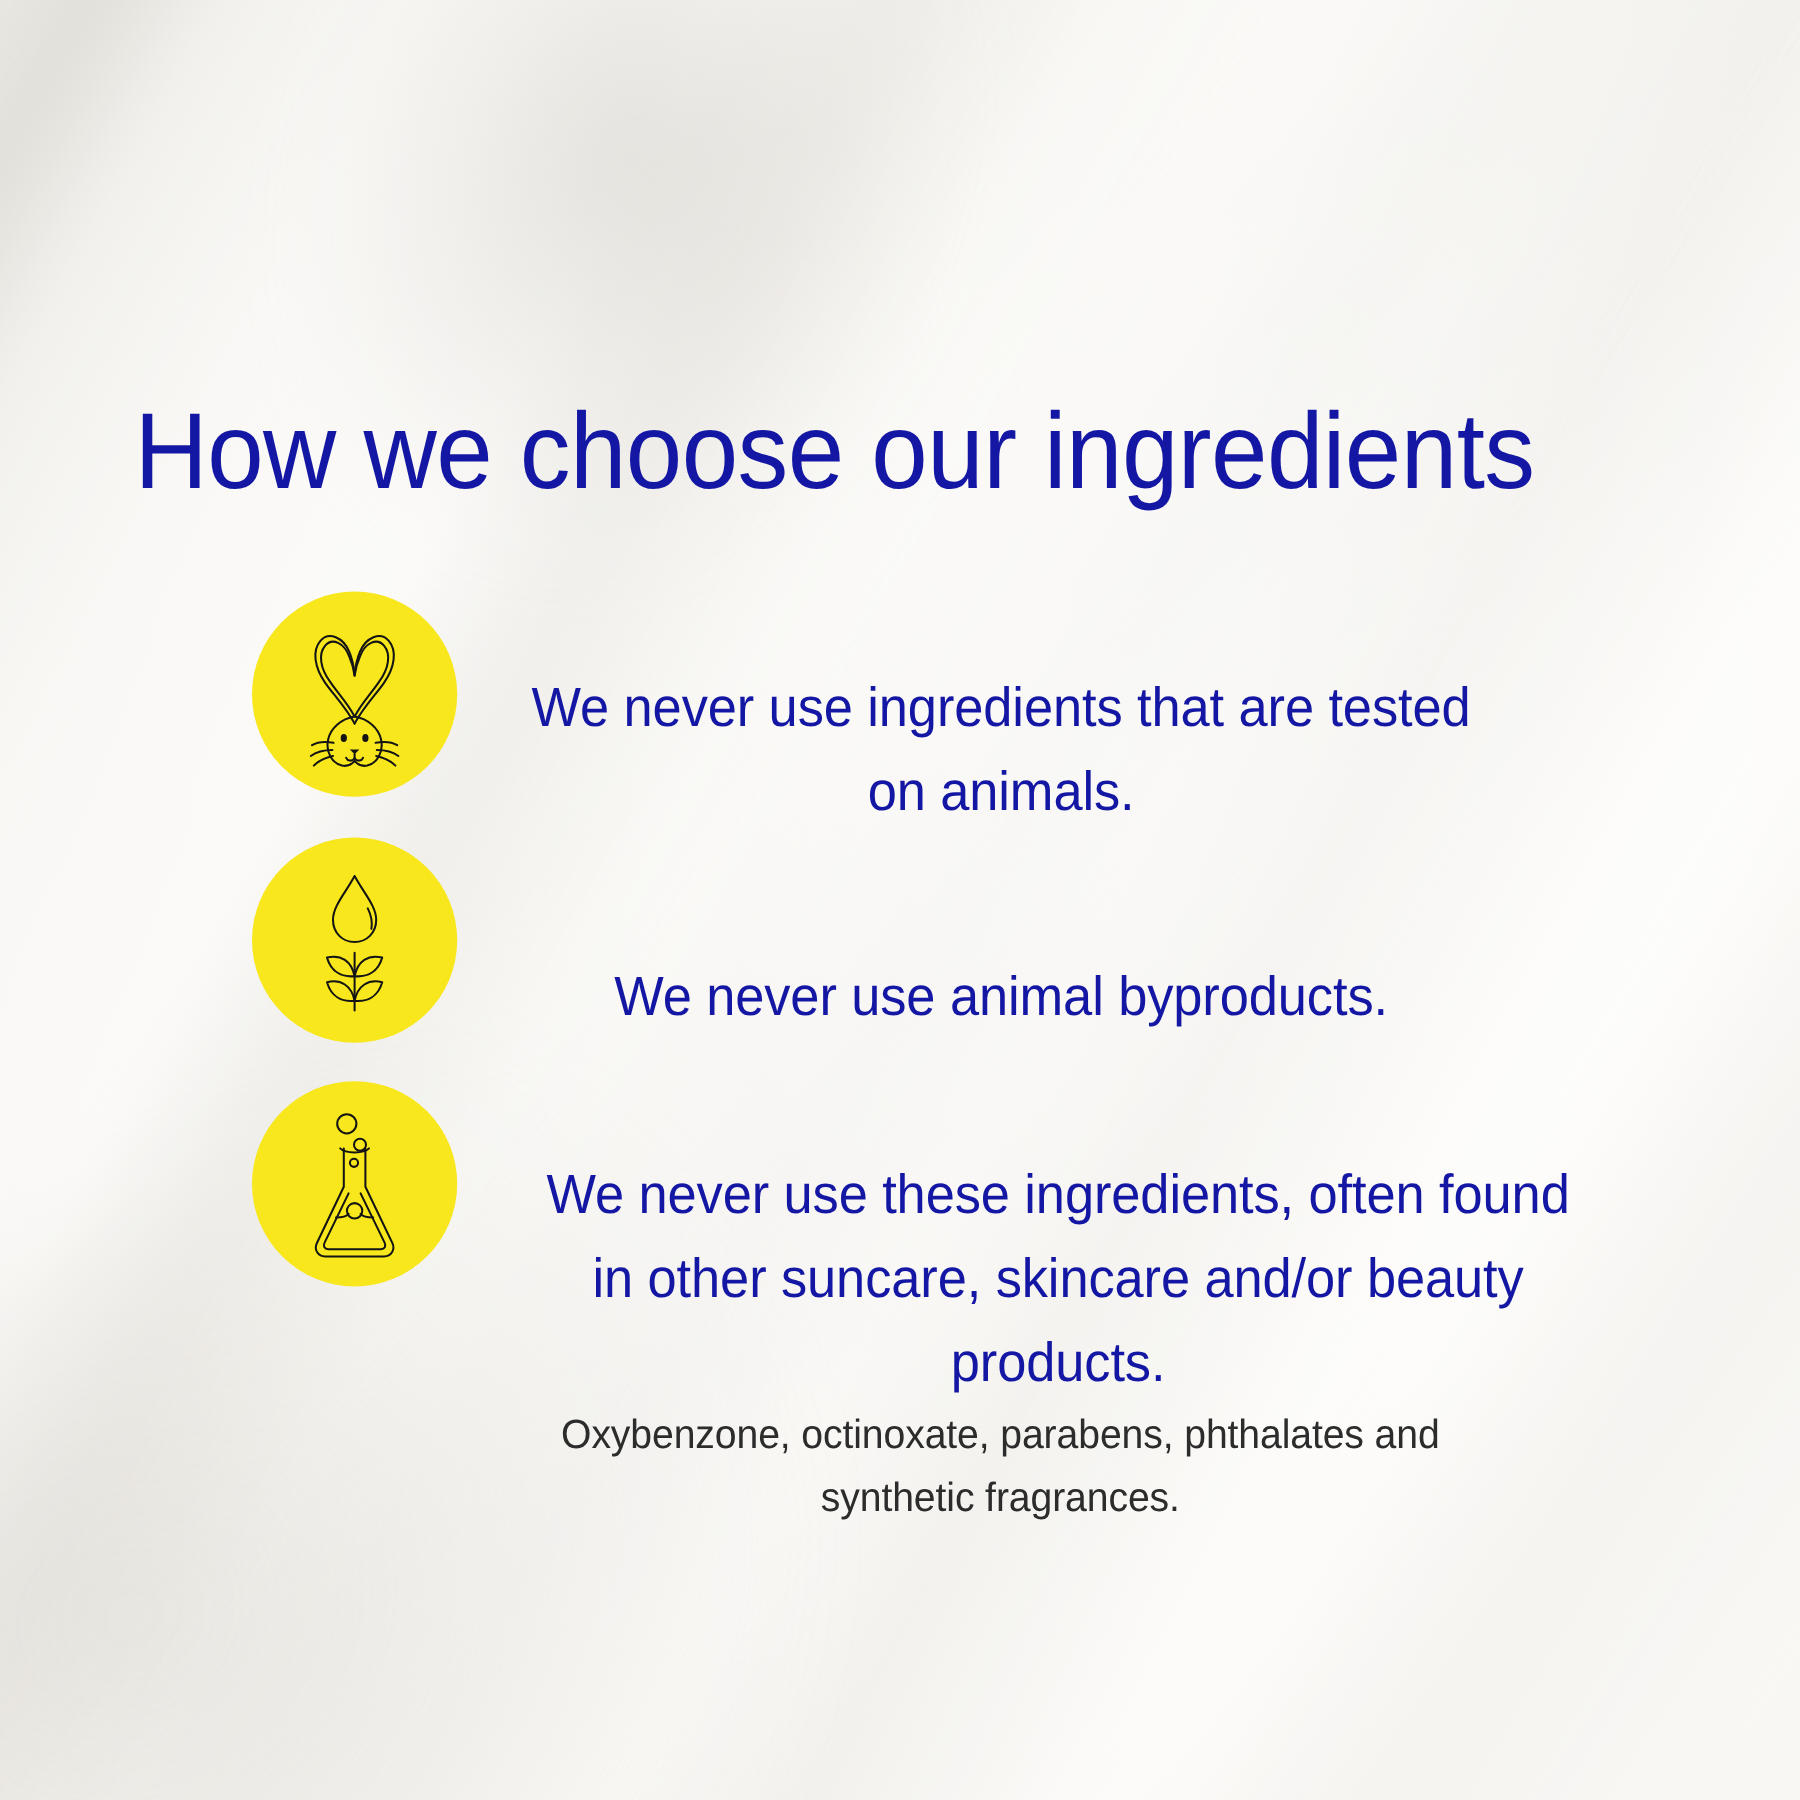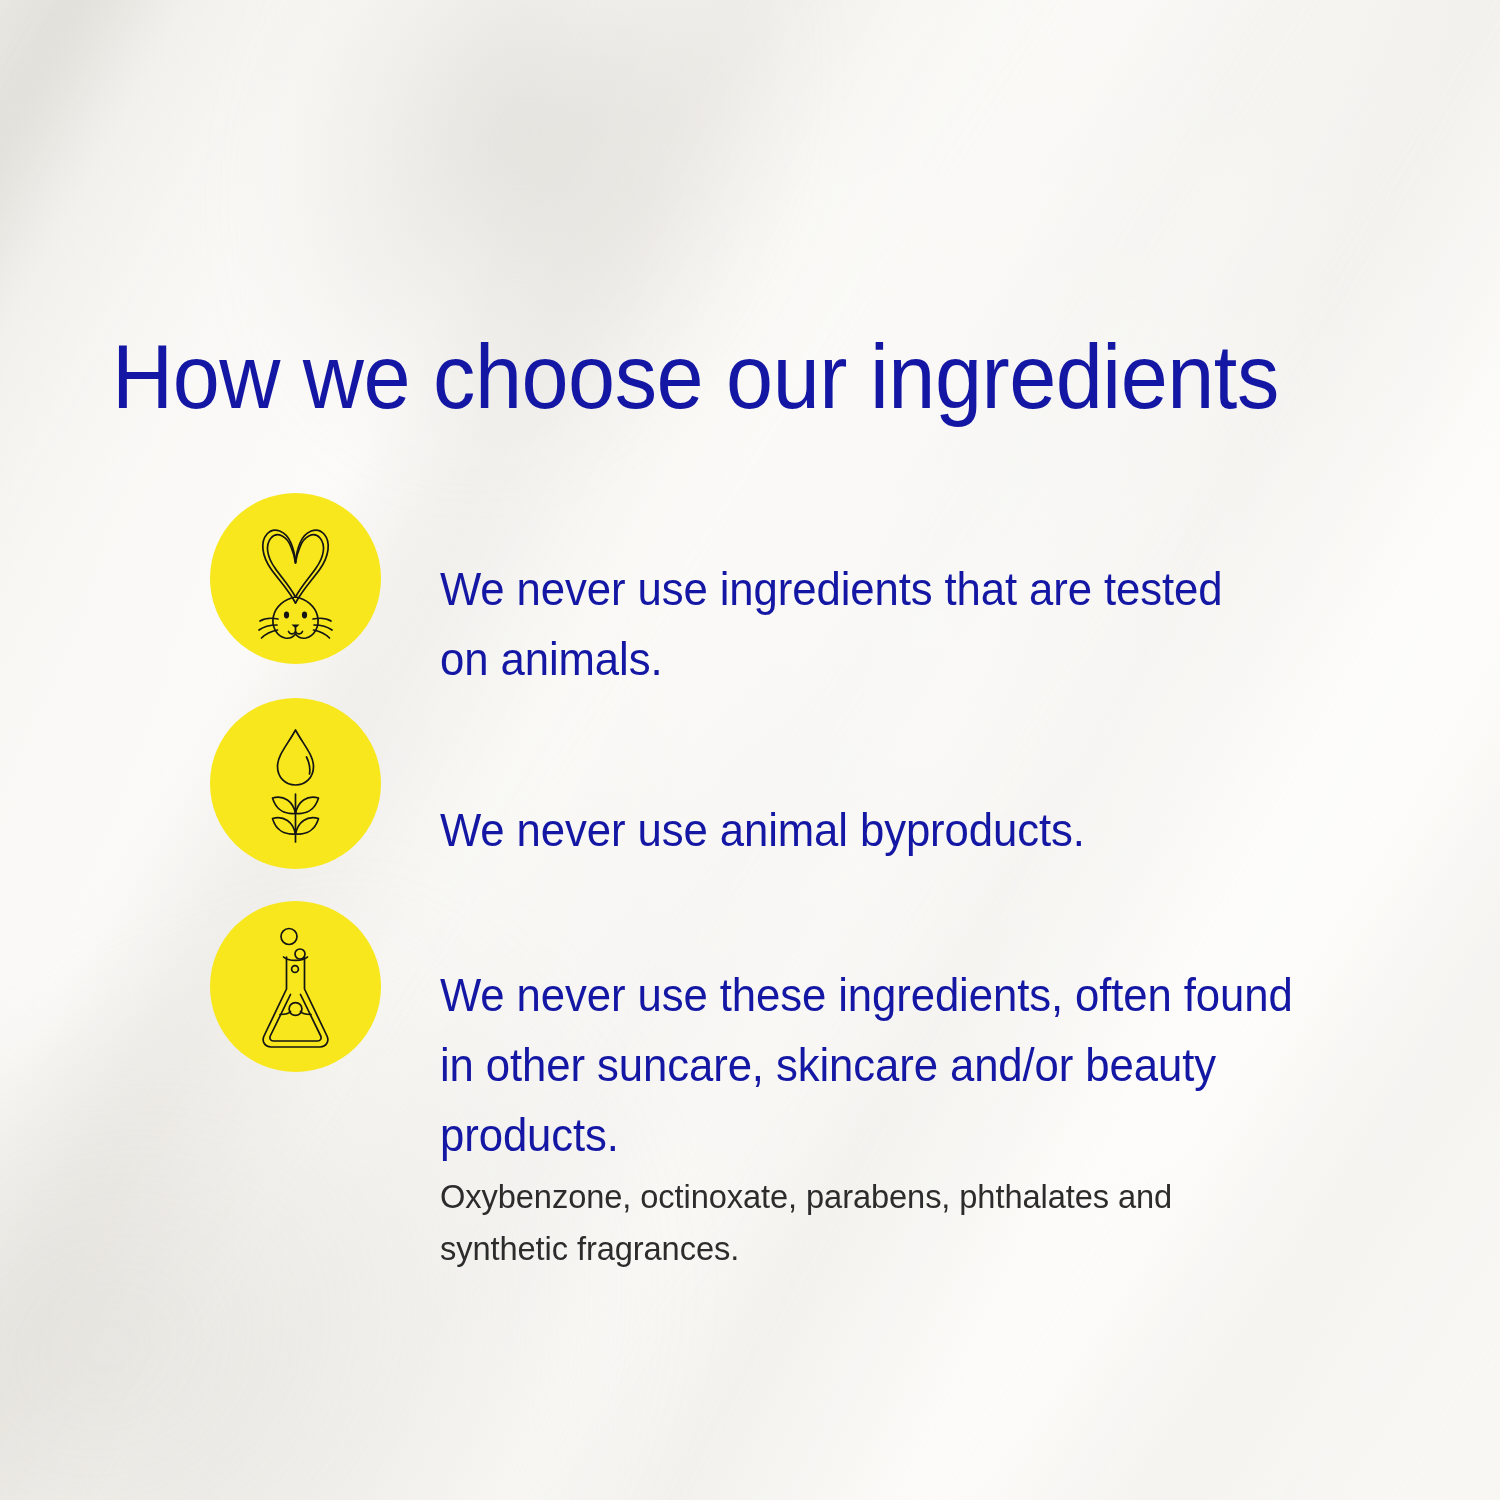--- a/index.html
+++ b/index.html
@@ -106,20 +106,21 @@
     background: radial-gradient(ellipse at 62% 42%,
       rgba(255,255,255,0.42) 0%,
       rgba(255,255,255,0.12) 48%,
       rgba(238,236,230,0.10) 100%);
   }
 
   
   .content {
     position: absolute;
     inset: 0;
+    text-align: center;
   }
 
   .page-title {
     position: absolute;
     left: 112px;
     top: 272px;
     font-size: 90px;
     line-height: 1.02;
     letter-spacing: -0.5px;
     color: #1417a3;

